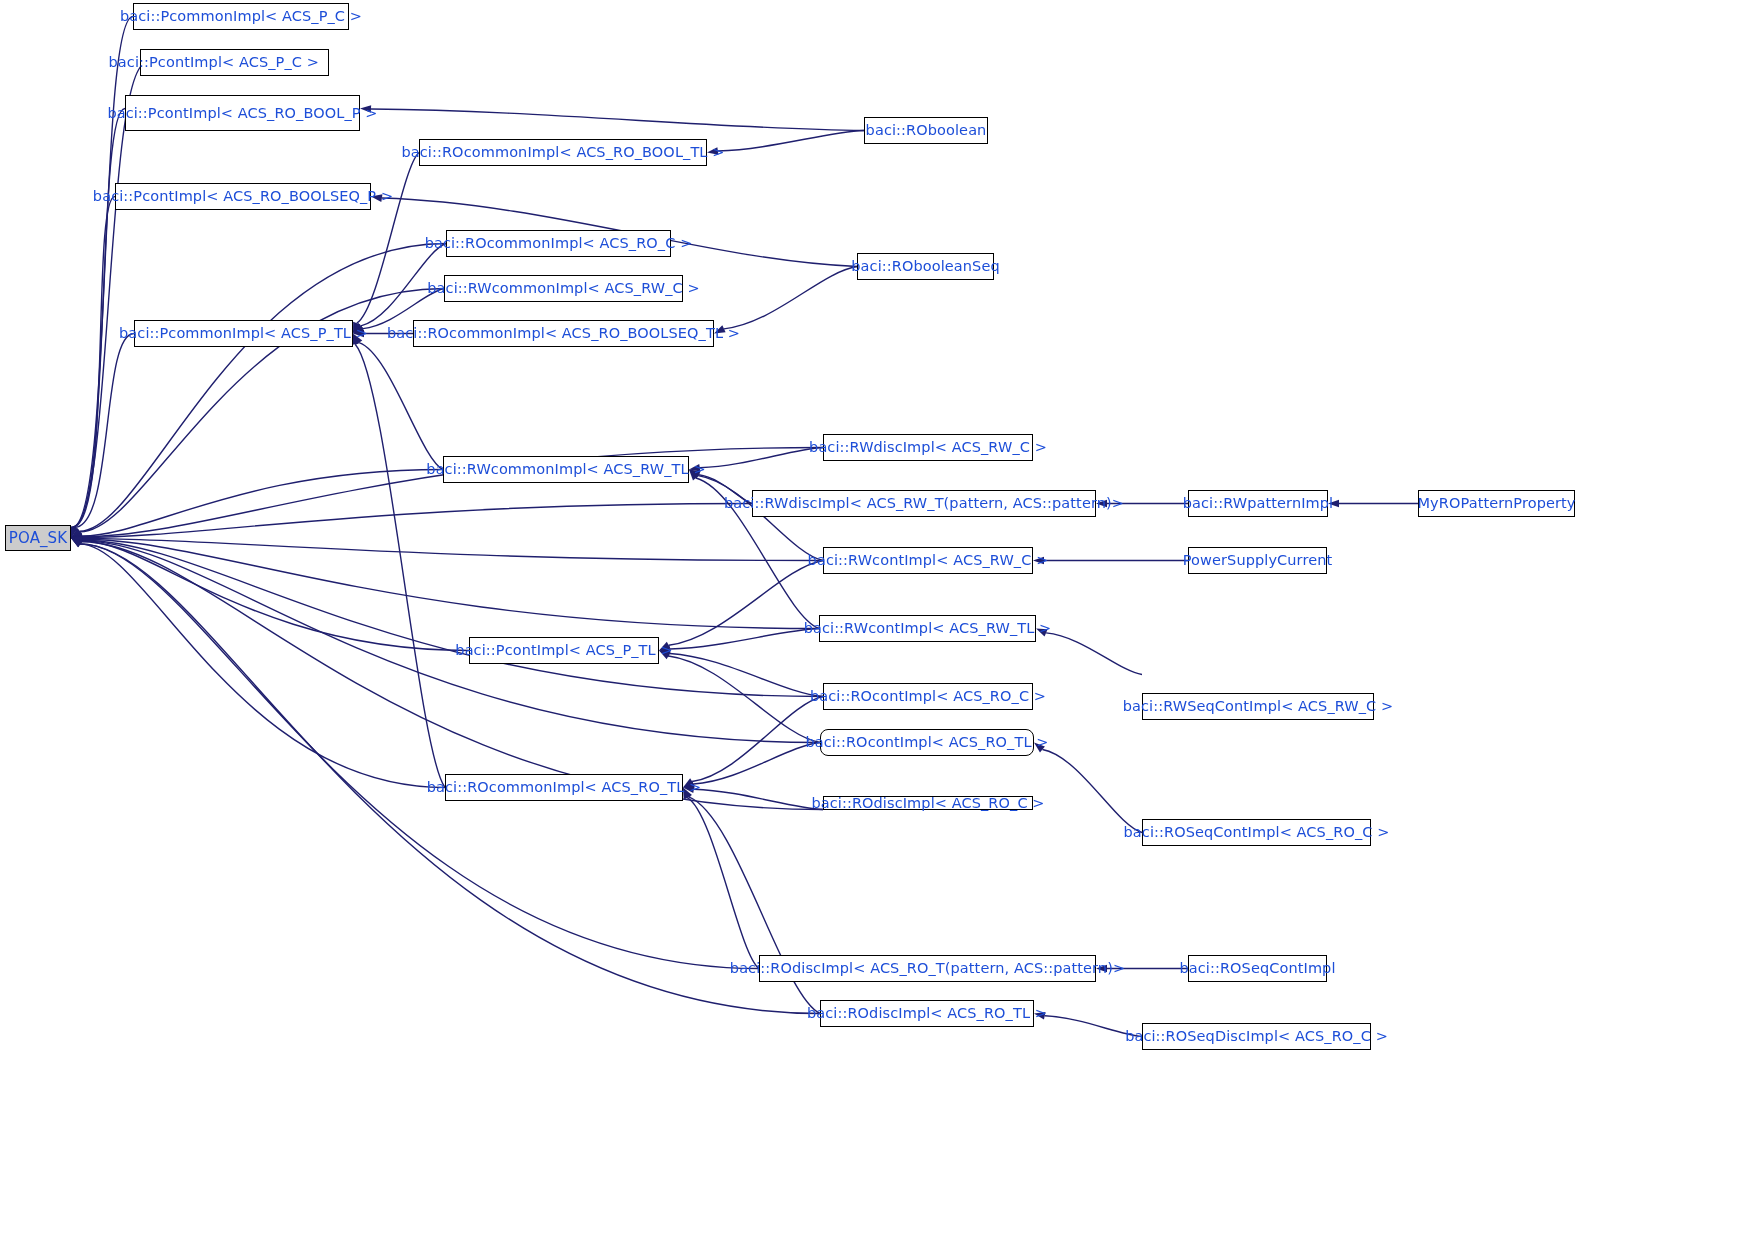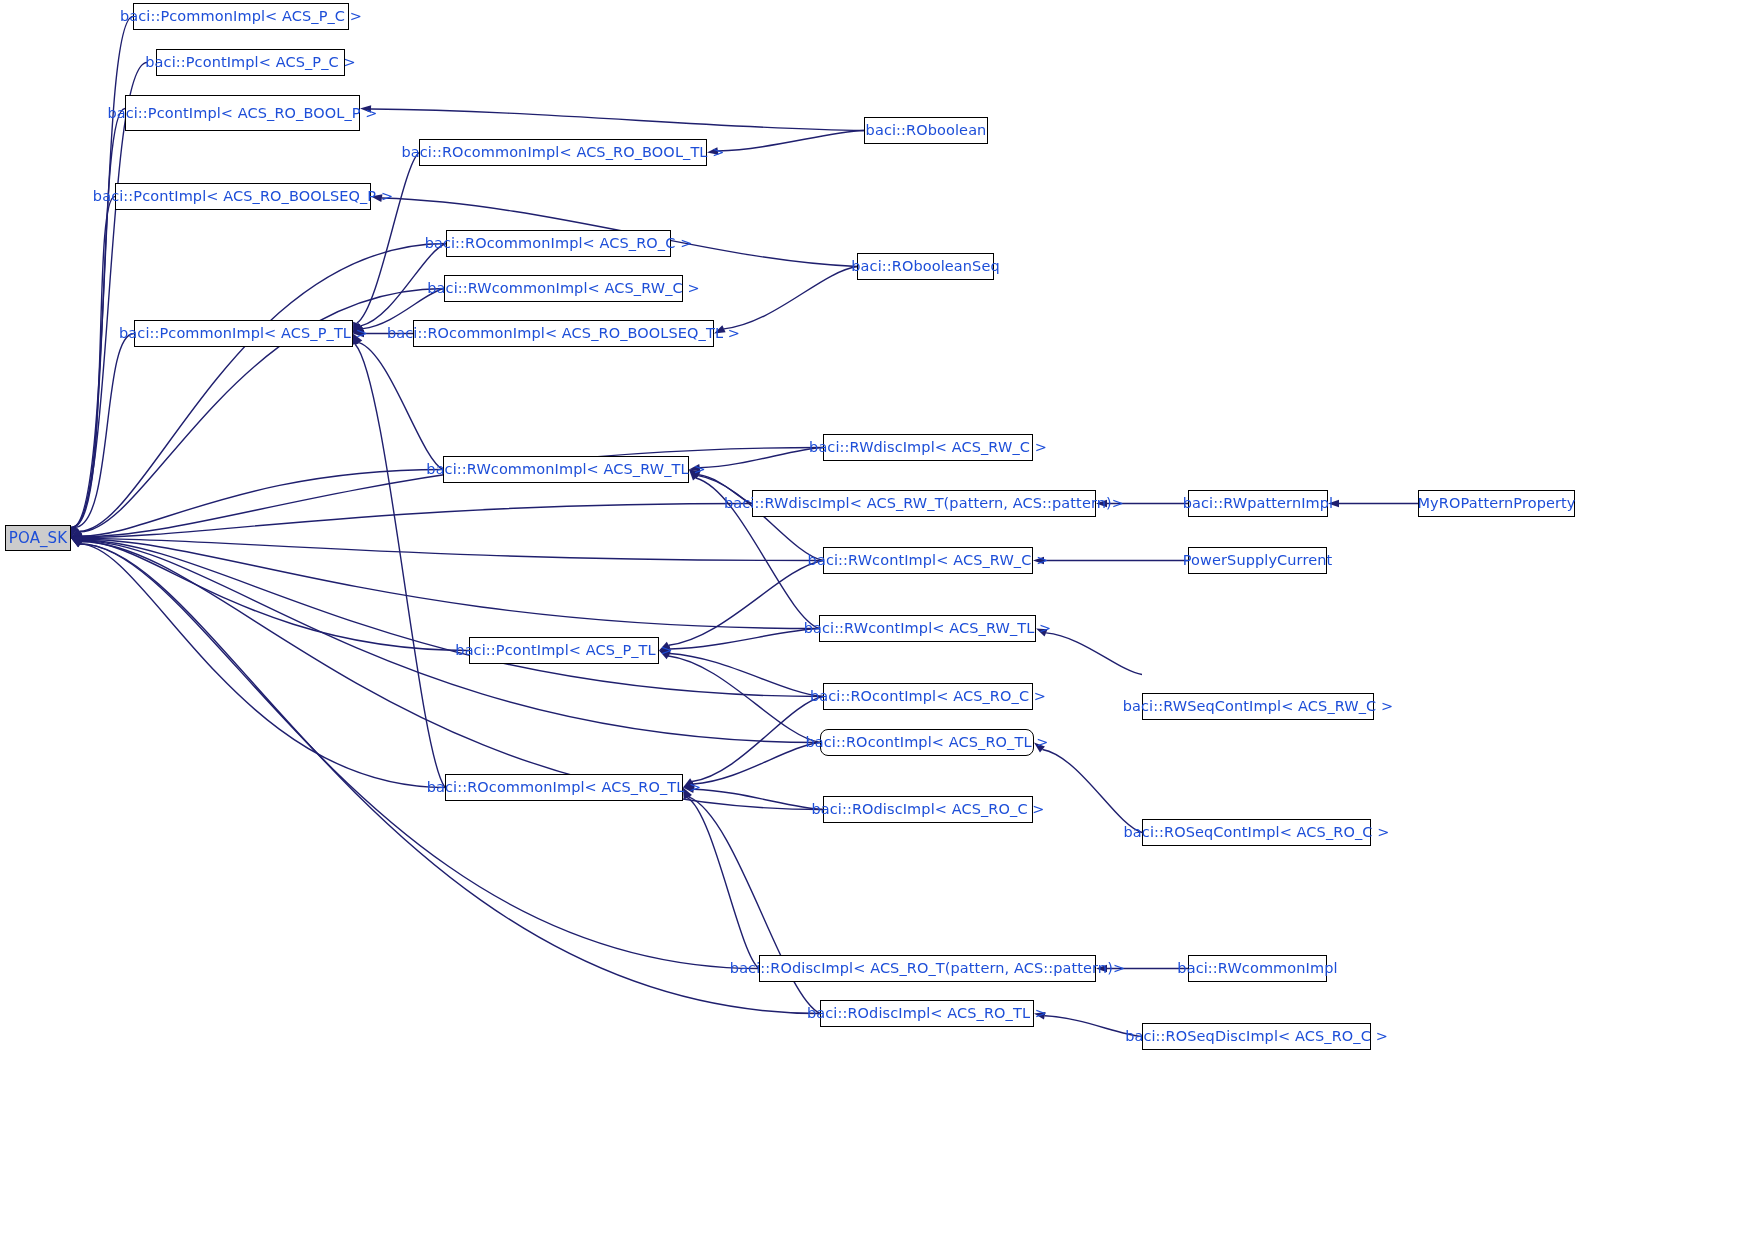--- a/index.html
+++ b/index.html
@@ -149,21 +149,21 @@
       <path d="M 1044.75873359465 1015.7912117840458 C 1082.55873359465 1017.6312117840458, 1118.19873359465 1034.66, 1142 1036.5" fill="none" stroke="#1f1f6e" stroke-width="1.4"></path>
       <polygon points="1034,1013.5 1043.956809470234,1019.5567685421732 1045.560657719066,1012.0256550259184" fill="#1f1f6e"></polygon>
     </svg>
   <div id="nodes-layer">
       <div class="node root" style="left: 5px; top: 525px; width: 66px; height: 26px;">
         <span>POA_SK</span>
       </div>
       <div class="node" style="left: 133px; top: 3px; width: 216px; height: 27px;">
         <span>baci::PcommonImpl&lt; ACS_P_C &gt;</span>
       </div>
-      <div class="node" style="left: 156px; top: 49px; width: 189px; height: 27px;">
+      <div class="node" style="left: 140px; top: 49px; width: 189px; height: 27px; justify-content: flex-end;">
         <span>baci::PcontImpl&lt; ACS_P_C &gt;</span>
       </div>
       <div class="node" style="left: 125px; top: 95px; width: 235px; height: 36px;">
         <span>baci::PcontImpl&lt; ACS_RO_BOOL_P &gt;</span>
       </div>
       <div class="node" style="left: 419px; top: 139px; width: 288px; height: 27px;">
         <span>baci::ROcommonImpl&lt; ACS_RO_BOOL_TL &gt;</span>
       </div>
       <div class="node" style="left: 864px; top: 117px; width: 124px; height: 27px;">
         <span>baci::ROboolean</span>
@@ -218,31 +218,31 @@
       </div>
       <div class="node" style="left: 823px; top: 683px; width: 210px; height: 27px;">
         <span>baci::ROcontImpl&lt; ACS_RO_C &gt;</span>
       </div>
       <div class="node" style="left: 820px; top: 729px; width: 214px; height: 27px; border-radius: 8px;">
         <span>baci::ROcontImpl&lt; ACS_RO_TL &gt;</span>
       </div>
       <div class="node" style="left: 445px; top: 774px; width: 238px; height: 27px;">
         <span>baci::ROcommonImpl&lt; ACS_RO_TL &gt;</span>
       </div>
-      <div class="node" style="left: 823px; top: 796px; width: 210px; height: 27px;">
+      <div class="node" style="left: 823px; top: 796px; width: 210px; height: 14px;">
         <span>baci::ROdiscImpl&lt; ACS_RO_C &gt;</span>
       </div>
       <div class="node" style="left: 1142px; top: 819px; width: 229px; height: 27px;">
         <span>baci::ROSeqContImpl&lt; ACS_RO_C &gt;</span>
       </div>
       <div class="node" style="left: 759px; top: 955px; width: 337px; height: 27px;">
         <span>baci::ROdiscImpl&lt; ACS_RO_T(pattern, ACS::pattern)&gt;</span>
       </div>
       <div class="node" style="left: 1188px; top: 955px; width: 139px; height: 27px;">
-        <span>baci::RWcommonImpl</span>
+        <span>baci::ROSeqContImpl</span>
       </div>
       <div class="node" style="left: 820px; top: 1000px; width: 214px; height: 27px;">
         <span>baci::ROdiscImpl&lt; ACS_RO_TL &gt;</span>
       </div>
       <div class="node" style="left: 1142px; top: 1023px; width: 229px; height: 27px;">
         <span>baci::ROSeqDiscImpl&lt; ACS_RO_C &gt;</span>
       </div>
     </div>
 </div>
 

